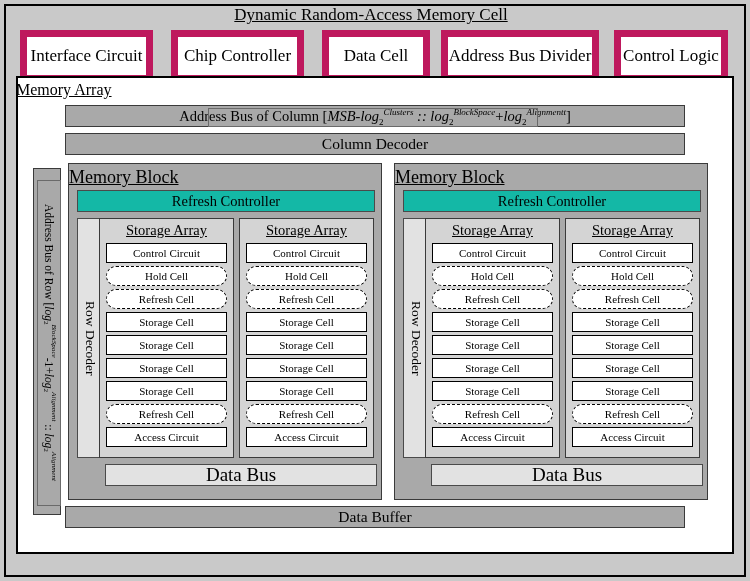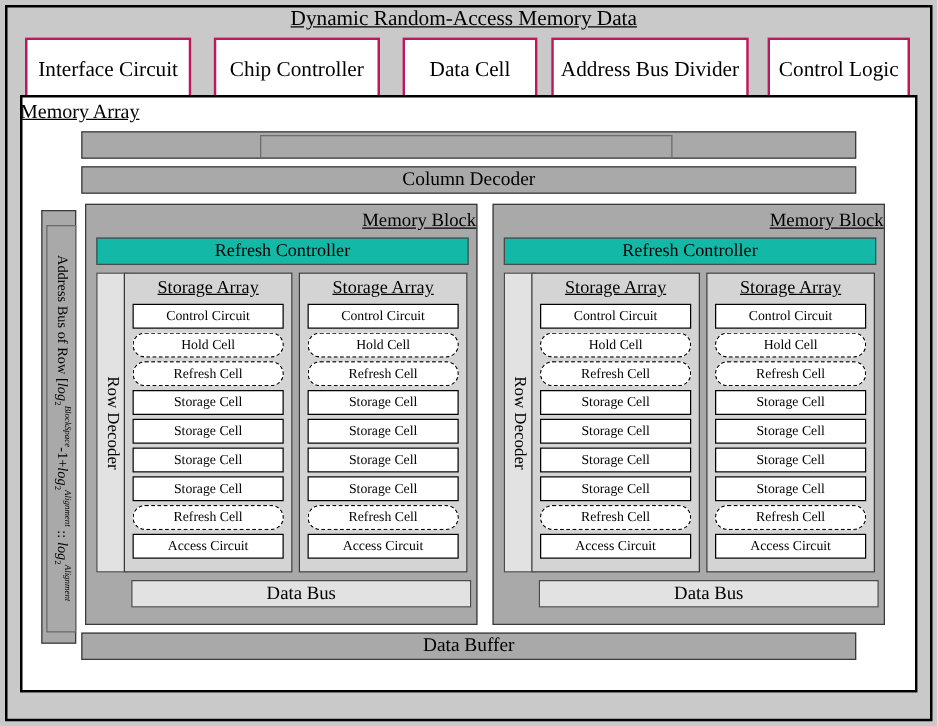--- a/index.html
+++ b/index.html
@@ -22,21 +22,21 @@
   }
   #chip-title{
     left:0;top:4px;width:742px;height:22px;
     font-size:17px;line-height:22px;text-align:center;
     text-decoration:underline;
   }
 
   
   .topbox{
     top:30px;height:52px;
-    background:#fff;border:2px solid #be185d;
+    background:#fff;border:7px solid #be185d;
     font-size:17px;
   }
 
   
   #memory-array{
     left:16px;top:76px;width:718px;height:478px;
     background:#ffffff;border:2px solid #000;
   }
   #memory-array-title{
     left:16px;top:80px;width:718px;height:20px;
@@ -74,21 +74,21 @@
     white-space:nowrap;
   }
 
   
   .memblock{
     top:163px;height:337px;
     background:#a9a9a9;border:1px solid #3a3a3a;
   }
   .memblock-title{
     position:absolute;left:0;top:3px;width:100%;height:20px;
-    font-size:15px;line-height:20px;text-align:right;
+    font-size:18px;line-height:20px;text-align:left;
     text-decoration:underline;
   }
   .refresh-ctrl{
     position:absolute;left:8px;top:26px;height:20px;
     background:#14b8a6;border:1px solid #4a4a4a;
     font-size:14.5px;
   }
   .row-decoder{
     position:absolute;top:54px;left:8px;width:24px;height:238px;
     background:#e2e2e2;border:1px solid #4a4a4a;
@@ -111,50 +111,55 @@
     background:#ffffff;
     text-align:center;
   }
   .cell.rect{border:1px solid #000;}
   .cell.dashed{
     border:1px dashed #000;border-radius:10px;
   }
   .databus{
     position:absolute;height:20px;
     background:#e2e2e2;border:1px solid #4a4a4a;
-    font-size:15px;
+    font-size:19px;
   }
   #data-buffer{
     left:65px;top:506px;width:620px;height:22px;
     background:#a9a9a9;border:1px solid #3a3a3a;
     font-size:15.5px;
   }
   sup{font-size:0.62em;vertical-align:super;line-height:0;}
   sub{font-size:0.62em;vertical-align:sub;line-height:0;}
   .ital{font-style:italic;}
 </style>
 </head>
 <body>
 
 <div class="bx" id="chip-frame"></div>
 
-<div class="bx" id="chip-title">Dynamic Random-Access Memory Data</div>
+<div class="bx" id="chip-title">Dynamic Random-Access Memory Cell</div>
 
 <div id="top-blocks-container">
     <div class="bx ctr topbox" style="left: 20px; width: 133px;">Interface Circuit</div>
     <div class="bx ctr topbox" style="left: 171px; width: 133px;">Chip Controller</div>
     <div class="bx ctr topbox" style="left: 322px; width: 108px;">Data Cell</div>
     <div class="bx ctr topbox" style="left: 441px; width: 158px;">Address Bus Divider</div>
     <div class="bx ctr topbox" style="left: 614px; width: 114px;">Control Logic</div>
   </div>
 
 <div class="bx" id="memory-array"></div>
 <div class="bx" id="memory-array-title">Memory Array</div>
 
 <div class="bx ctr" id="addr-col">
+  <span>
+    <span>Address Bus of Column [</span><span class="ital">MSB-log</span><sub>2</sub><sup class="ital">Clusters</sup>
+    <span class="ital">::</span>
+    <span class="ital">log</span><sub>2</sub><sup class="ital">BlockSpace</sup><span>+</span><span class="ital">log</span><sub>2</sub><sup class="ital">Alignmentt</sup><span>]</span>
+  </span>
   <div id="addr-col-inner"></div>
 </div>
 
 <div class="bx ctr" id="col-decoder">Column Decoder</div>
 
 <div class="bx" id="addr-row">
   <div id="addr-row-inner">
     <span class="vtext" style="font-size:11.5px"><span>Address Bus of Row [</span><span class="ital">log</span><sub>2</sub><sup class="ital">BlockSpace</sup><span>-1+</span><span class="ital">log</span><sub>2</sub><sup class="ital">Alignment</sup><span> :: </span><span class="ital">log</span><sub>2</sub><sup class="ital">Alignment</sup></span>
   </div>
 </div>

